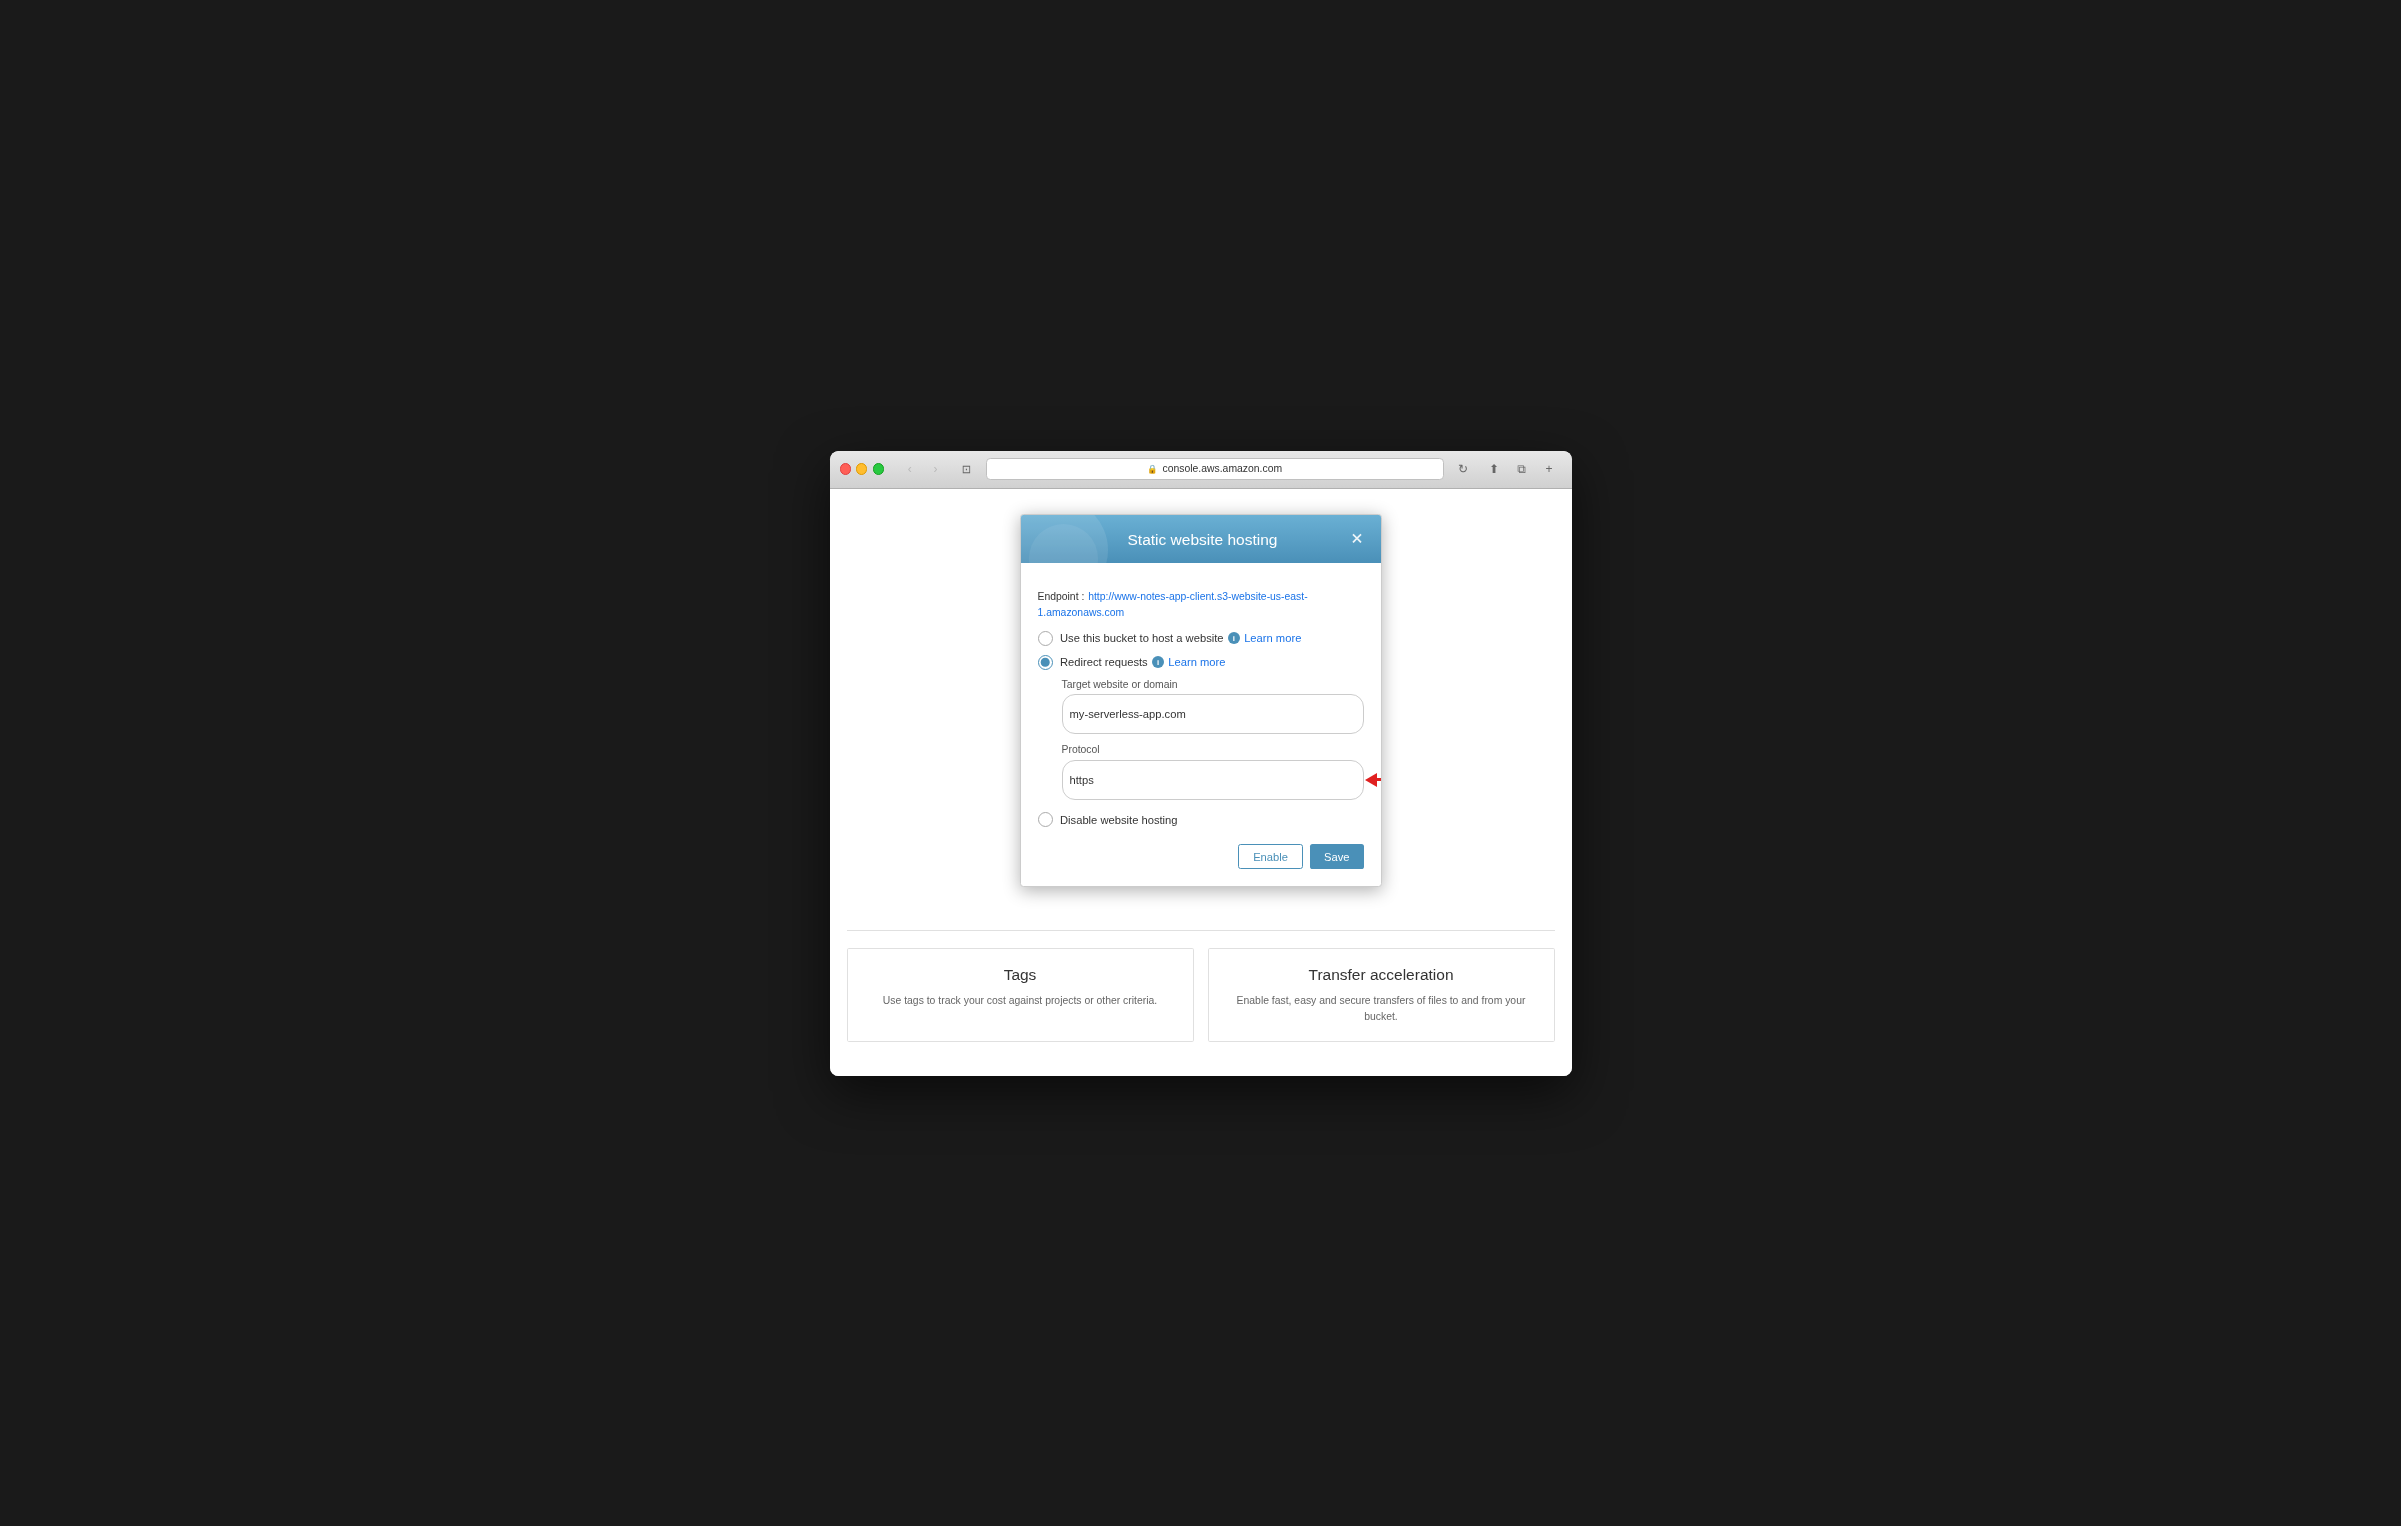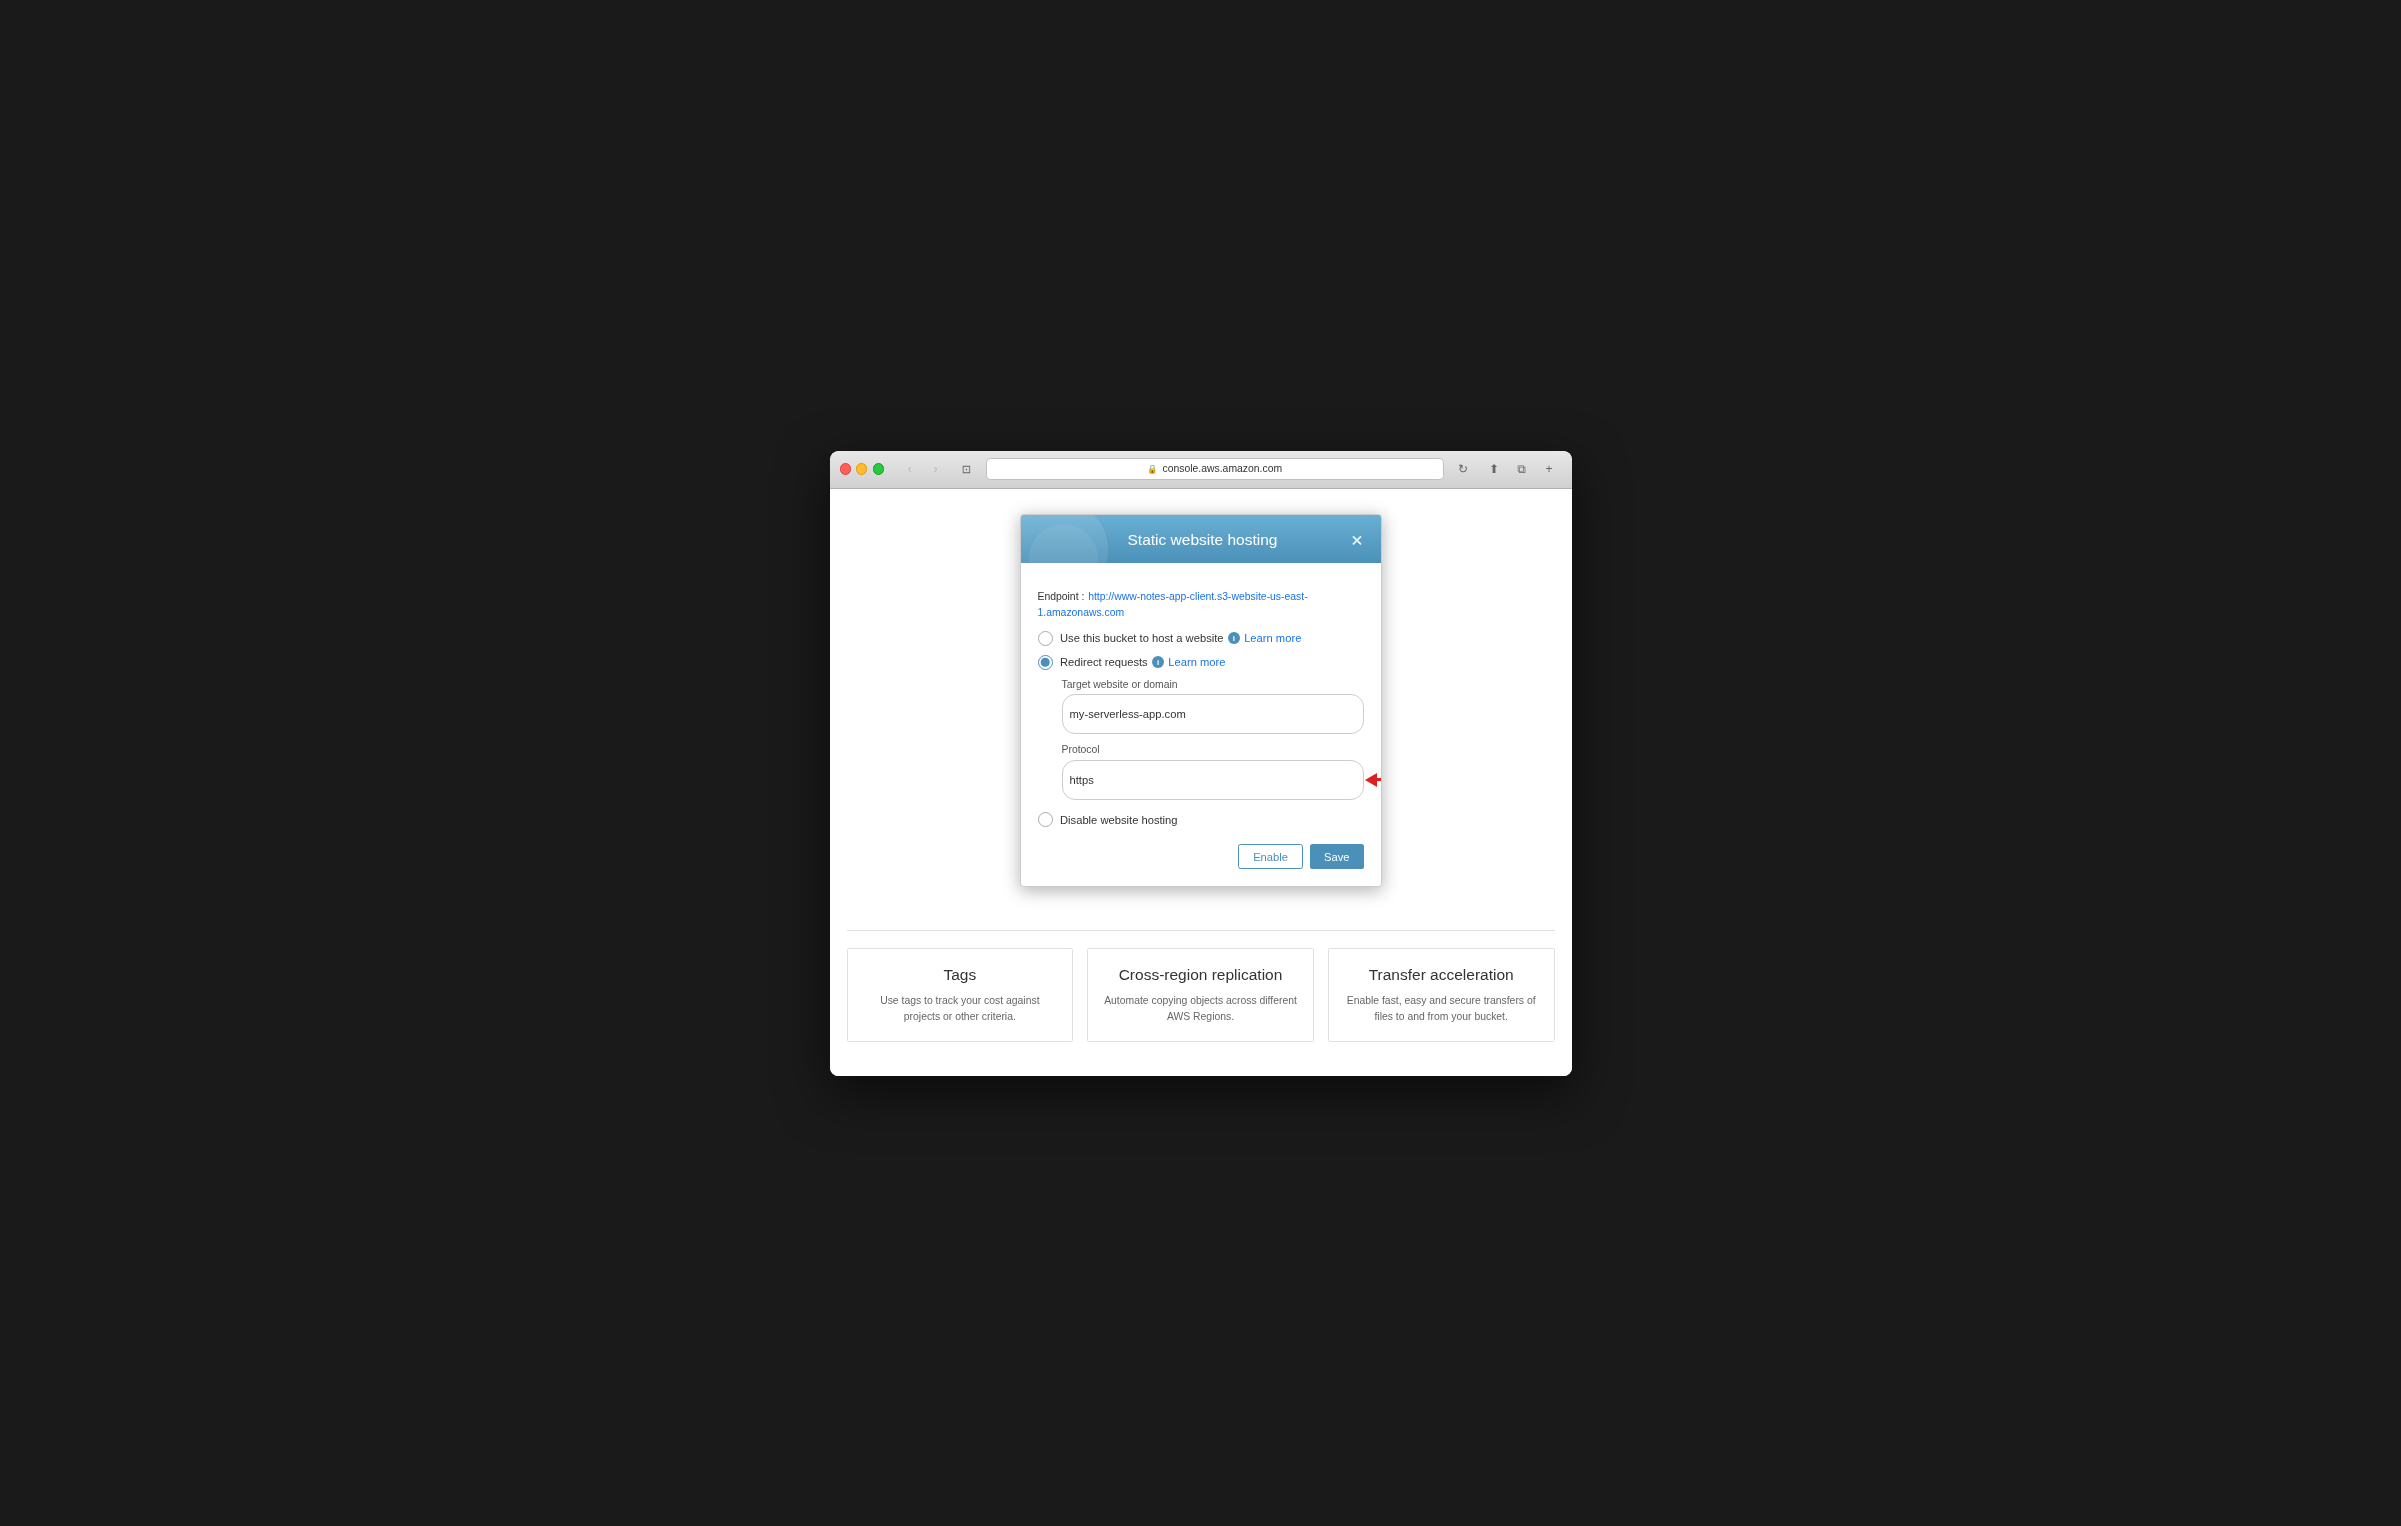--- a/index.html
+++ b/index.html
@@ -149,21 +149,21 @@
       border-radius: 3.5px;
       box-shadow: 0 3.5px 17px rgba(0,0,0,0.3);
       overflow: hidden;
       border: 0.9px solid #ccc;
     }
 
     .modal-header {
       background: linear-gradient(180deg, #6ab0d4 0%, #4a90b8 100%);
       padding: 15.5px 17px 14px;
       display: flex;
-      align-items: flex-end;
+      align-items: flex-start;
       justify-content: space-between;
       position: relative;
       overflow: hidden;
     }
 
     .modal-header::before {
       content: '';
       position: absolute;
       top: -17px;
       left: -17px;
@@ -508,24 +508,20 @@
     </div>
 
     <div class="advanced-settings">
       <div class="divider"></div>
       <div class="cards-row">
         <div class="card">
           <div class="card-title">Tags</div>
           <div class="card-desc">Use tags to track your cost against projects or other criteria.</div>
         </div>
         <div class="card">
-          <div class="card-title">Cross-region replication</div>
-          <div class="card-desc">Automate copying objects across different AWS Regions.</div>
-        </div>
-        <div class="card">
           <div class="card-title">Transfer acceleration</div>
           <div class="card-desc">Enable fast, easy and secure transfers of files to and from your bucket.</div>
         </div>
       </div>
     </div>
 
   </div>
 </div>
 
 

